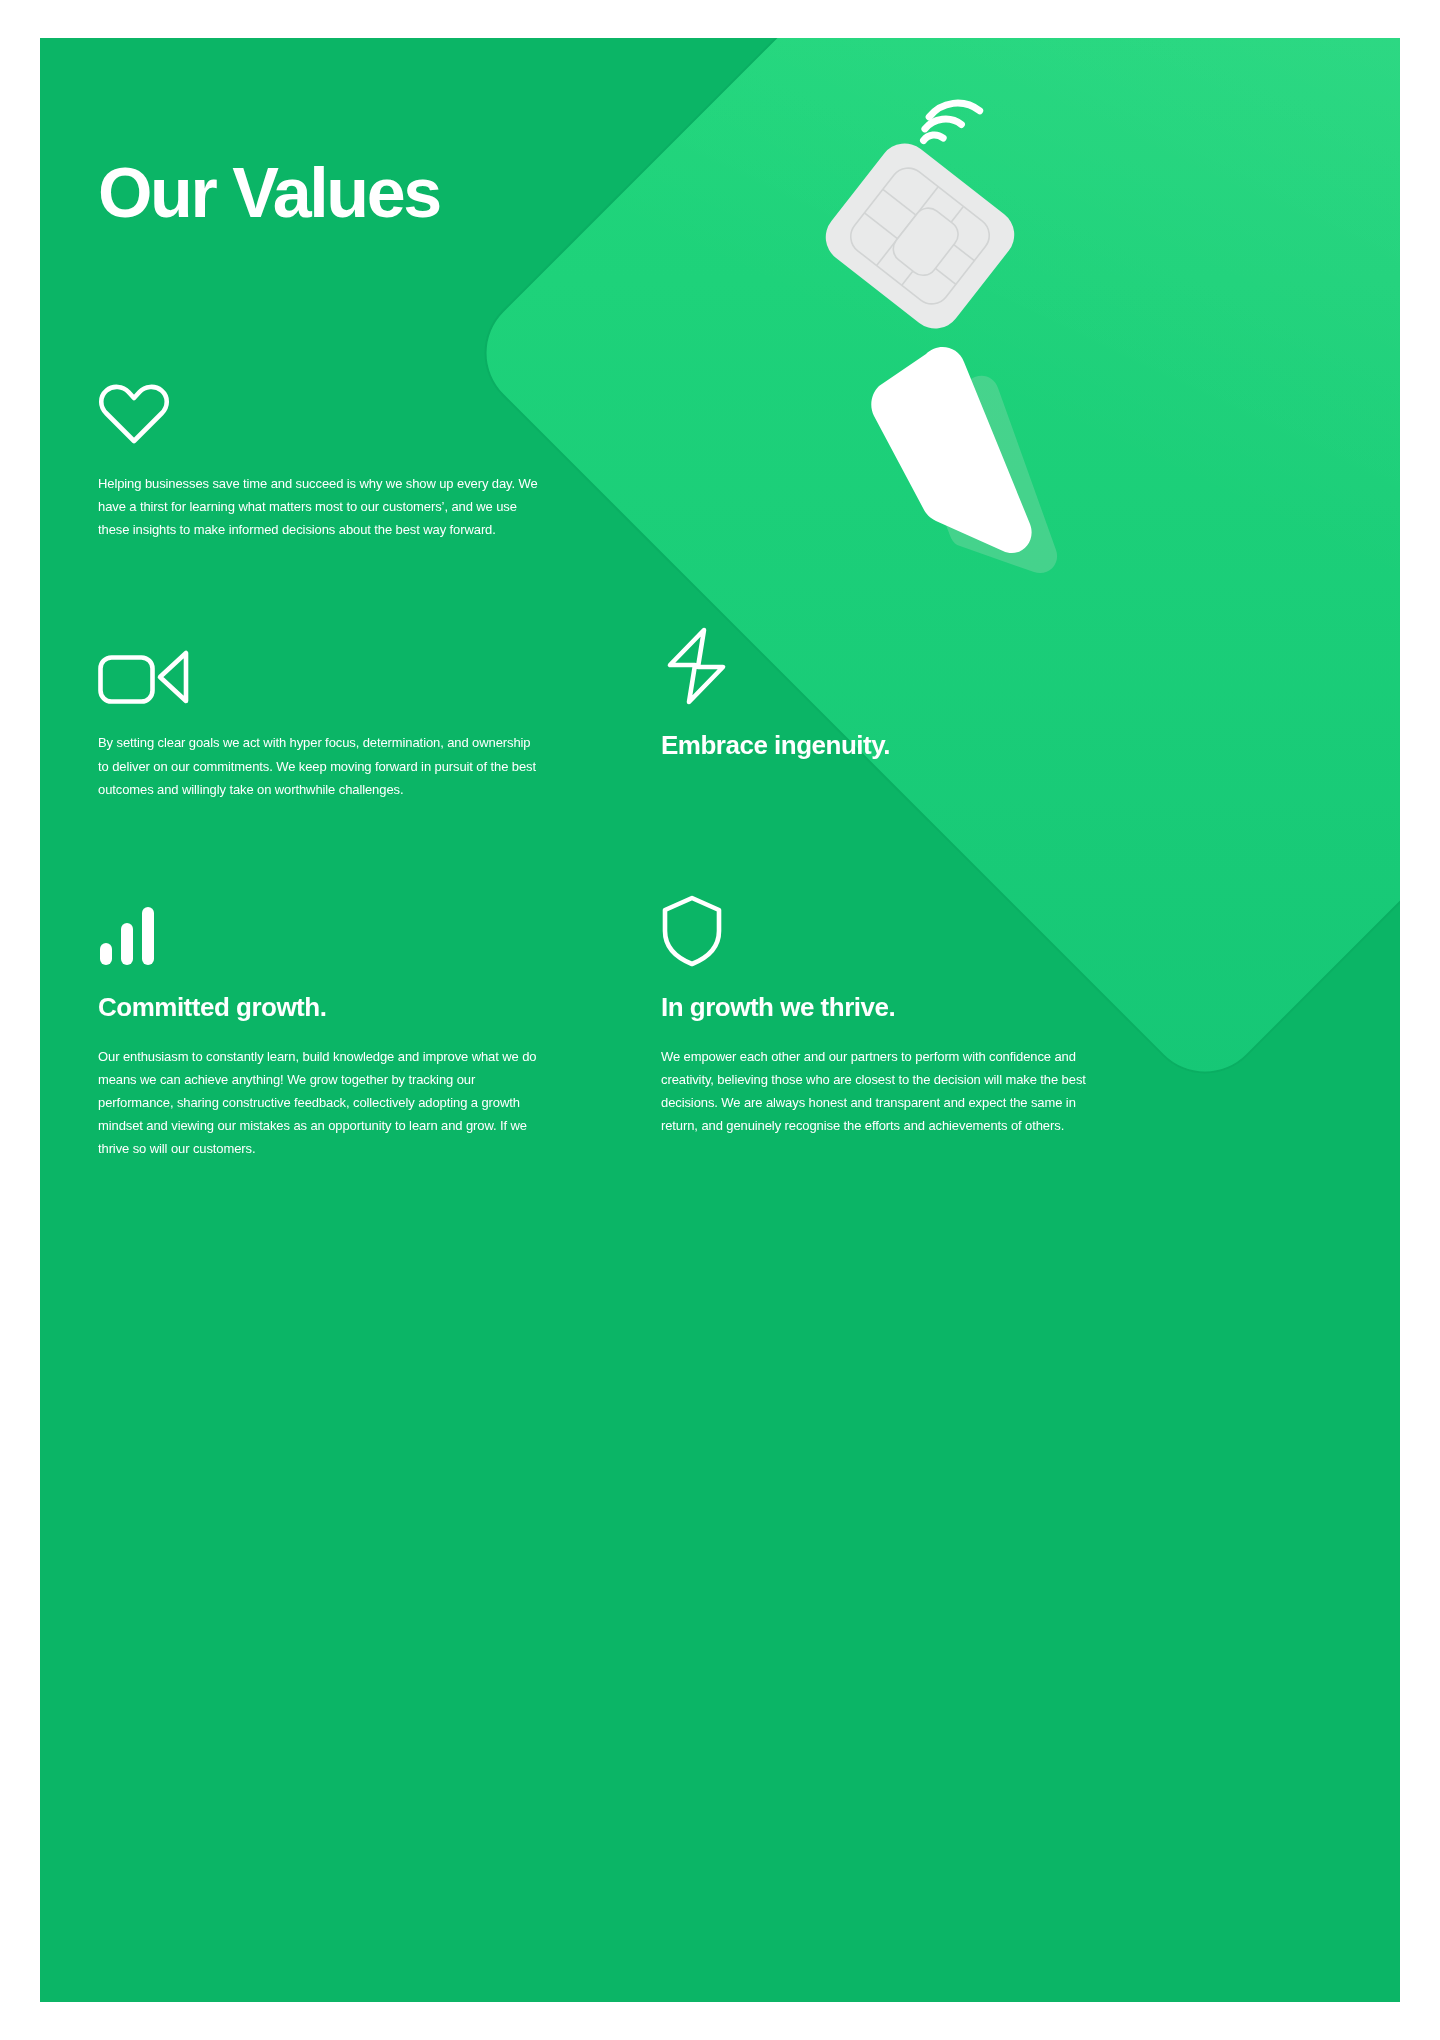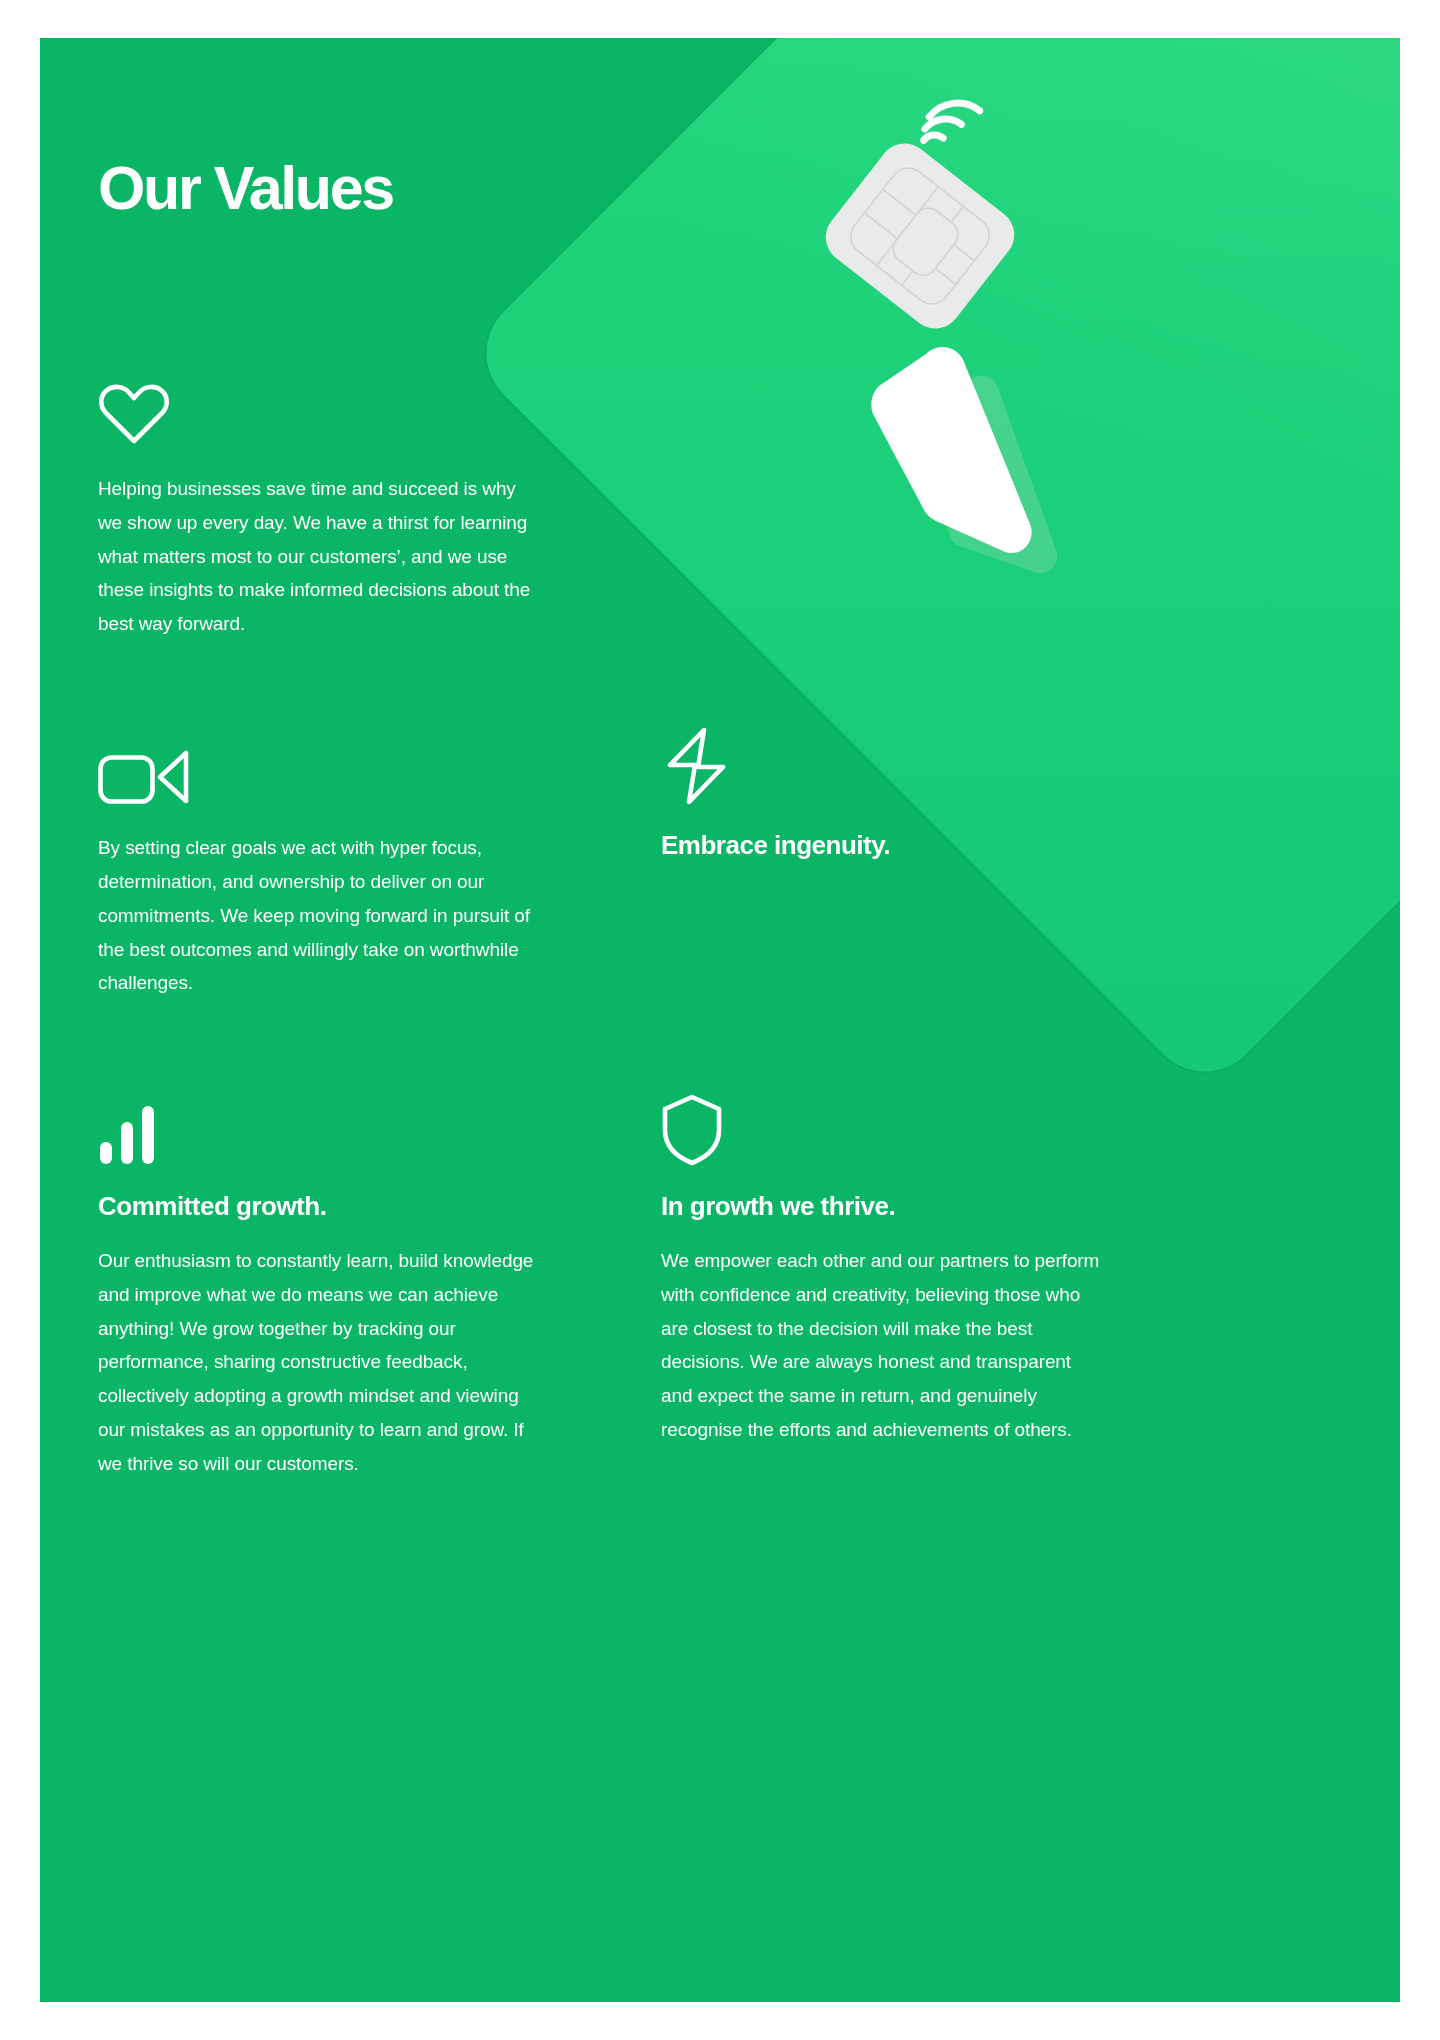--- a/index.html
+++ b/index.html
@@ -78,21 +78,21 @@
     width:210px;
     height:210px;
     opacity:.42;
   }
 
   
   .title {
     position:absolute;
     left:58px;
     top:120px;
-    font-size:61px;
+    font-size:70px;
     font-weight:bold;
     letter-spacing:-2.4px;
     color:#ffffff;
     line-height:1;
   }
 
   .grid {
     position:absolute;
     left:58px;
     top:330px;
@@ -115,21 +115,21 @@
   .v-title {
     font-size:26px;
     font-weight:bold;
     color:#ffffff;
     letter-spacing:-0.5px;
     margin-bottom:22px;
     line-height:1.15;
   }
 
   .v-body {
-    font-size:19px;
+    font-size:13px;
     font-weight:300;
     color:#ffffff;
     line-height:1.78;
     letter-spacing:-0.1px;
     max-width:445px;
   }
 
   .gap-a { height:86px; }
   .gap-b { height:88px; }
 </style>

